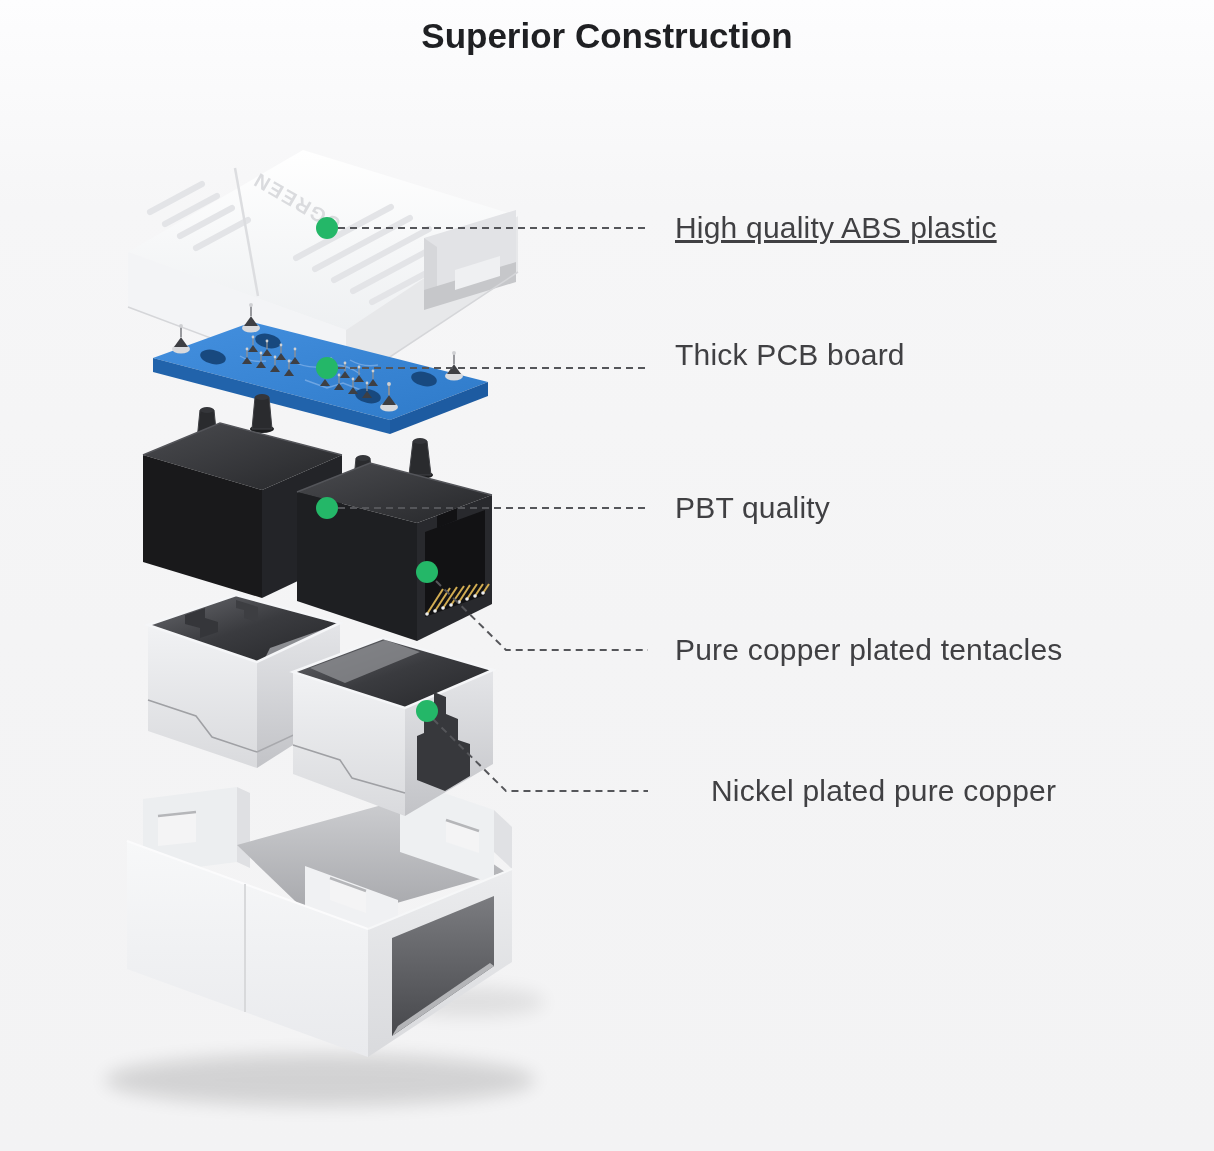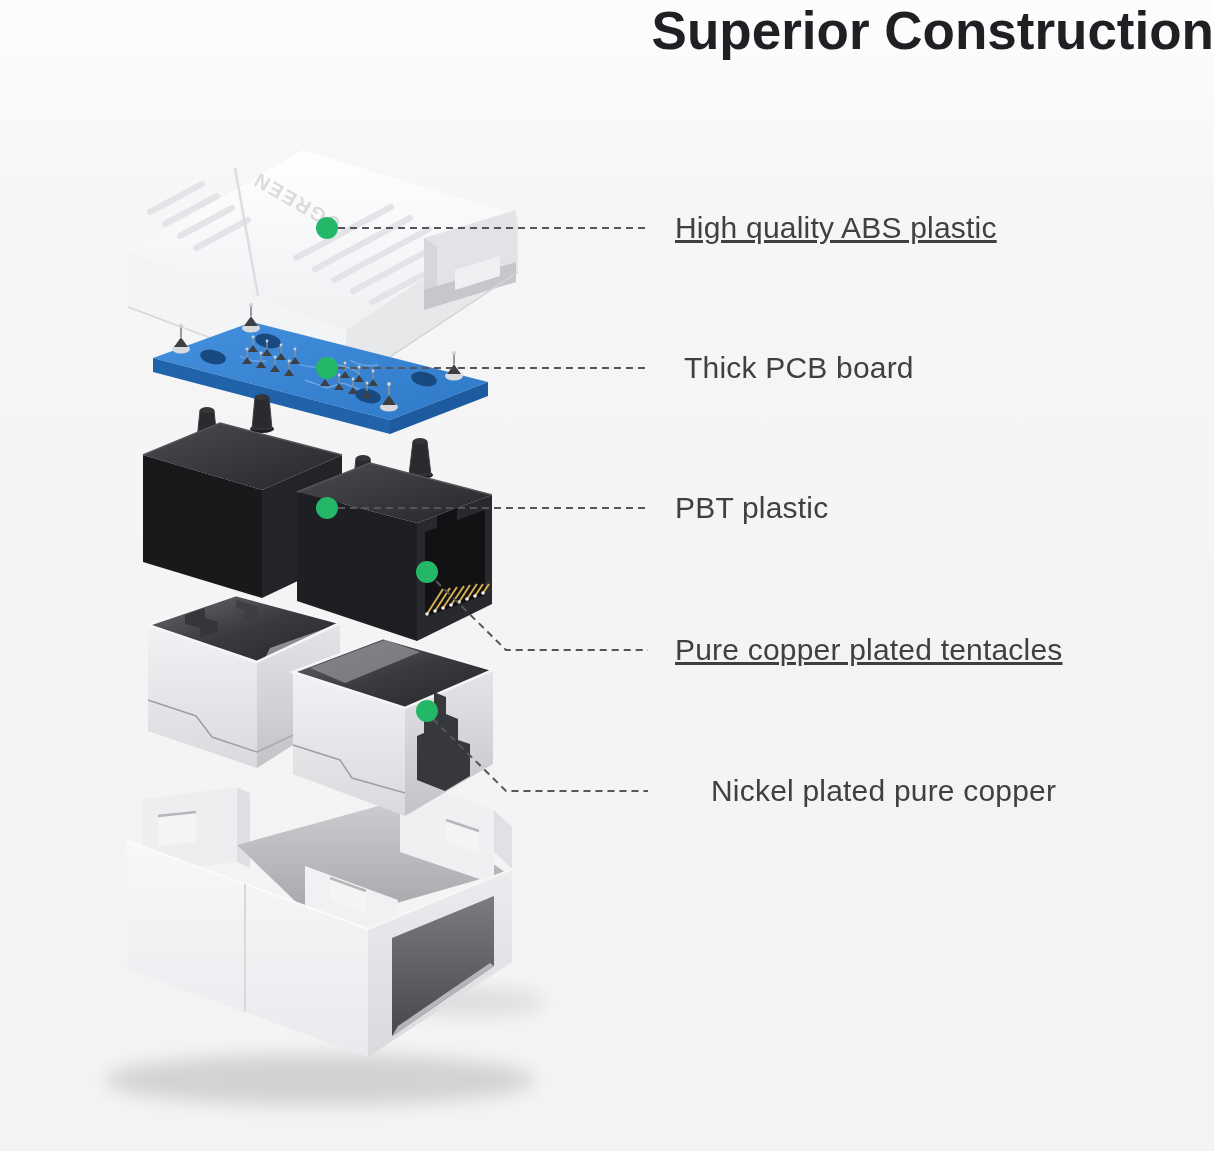--- a/index.html
+++ b/index.html
@@ -6,35 +6,35 @@
   body{
     width:1214px;height:1151px;
     font-family:"Liberation Sans",sans-serif;
     background:#f4f4f5;
   }
   .stage{
     position:relative;width:1214px;height:1151px;overflow:hidden;
     background:linear-gradient(180deg,#fdfdfe 0%,#f6f6f7 18%,#f4f4f5 55%,#f3f3f4 100%);
   }
   .page-title{
-    position:absolute;top:0;left:0;width:100%;
-    margin:0;text-align:right;
-    font-size:53px;font-weight:700;letter-spacing:0px;
+    position:absolute;top:16px;left:0;width:100%;
+    margin:0;text-align:center;
+    font-size:35px;font-weight:700;letter-spacing:0px;
     color:#1f2023;
   }
   .exploded-svg{position:absolute;left:0;top:0;}
   .callout-label{
     position:absolute;left:675px;height:38px;line-height:38px;
     font-size:30px;font-weight:400;color:#404043;letter-spacing:0.2px;
     white-space:nowrap;
   }
   .cl-1{top:209px;text-decoration:underline;}
-  .cl-2{top:349px;margin-left:9px;}
+  .cl-2{top:336px;}
   .cl-3{top:489px;}
-  .cl-4{top:631px;text-decoration:underline;}
+  .cl-4{top:631px;}
   .cl-5{top:772px;margin-left:36px;}
 </style>
 </head>
 <body>
 
 <div class="stage">
 
   <h1 class="page-title">Superior Construction</h1>
 
   <svg class="exploded-svg" width="1214" height="1151" viewBox="0 0 1214 1151">
@@ -285,17 +285,17 @@
       <circle cx="327" cy="228" r="11"></circle>
       <circle cx="327" cy="368" r="11"></circle>
       <circle cx="327" cy="508" r="11"></circle>
       <circle cx="427" cy="572" r="11"></circle>
       <circle cx="427" cy="711" r="11"></circle>
     </g>
   </svg>
 
   <div class="callout-label cl-1">High quality ABS plastic</div>
   <div class="callout-label cl-2">Thick PCB board</div>
-  <div class="callout-label cl-3">PBT plastic</div>
+  <div class="callout-label cl-3">PBT quality</div>
   <div class="callout-label cl-4">Pure copper plated tentacles</div>
   <div class="callout-label cl-5">Nickel plated pure copper</div>
 
 </div>
 
 </body></html>

